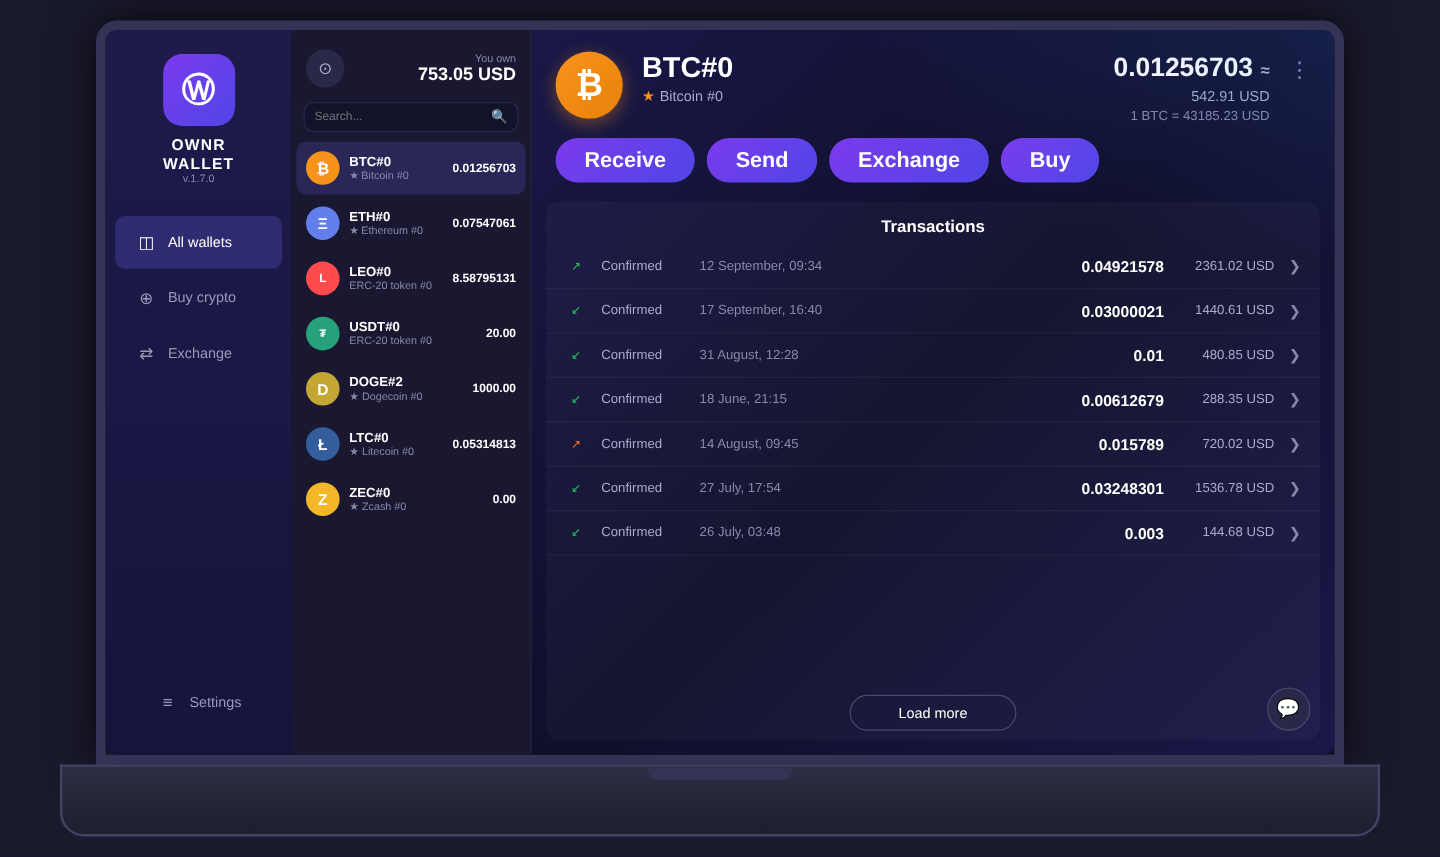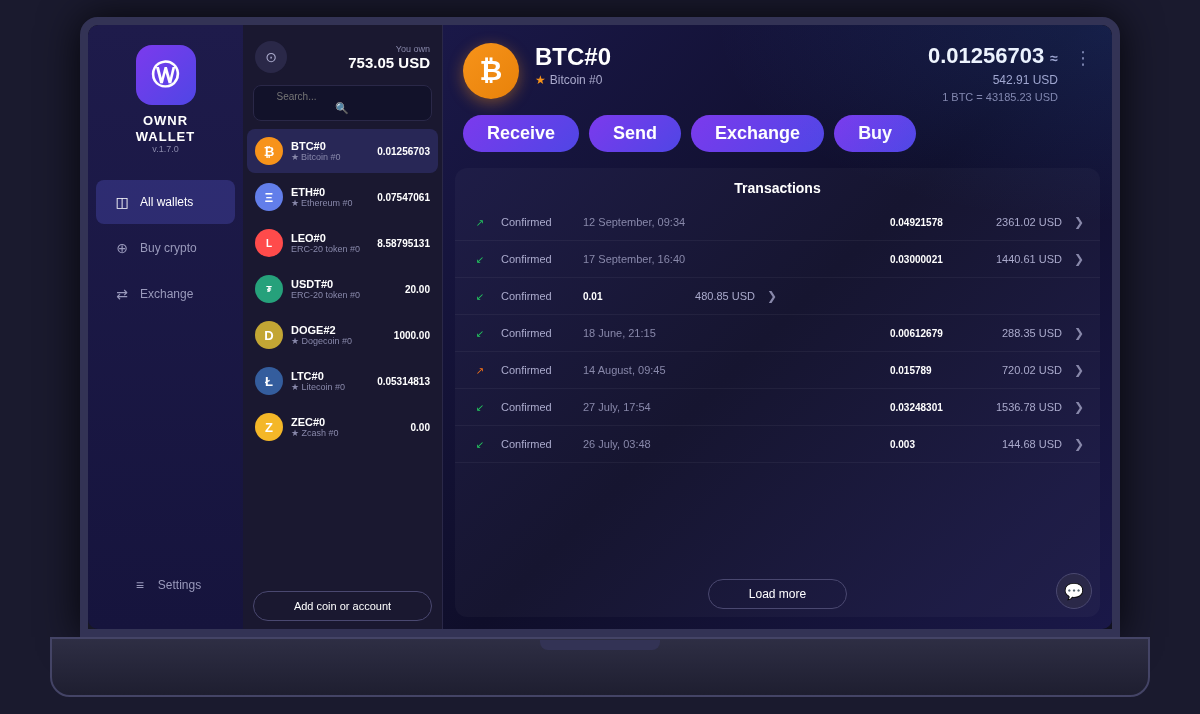--- a/index.html
+++ b/index.html
@@ -178,21 +178,20 @@
     }
 
     .search-bar {
       margin: 4px 10px 8px;
       background: #12122a;
       border: 1px solid #2a2848;
       border-radius: 8px;
       display: flex;
       align-items: center;
       padding: 5px 8px;
-      flex-direction: column;
     }
 
     .search-input {
       background: transparent;
       border: none;
       outline: none;
       color: #8888aa;
       font-size: 10px;
       flex: 1;
     }
@@ -446,23 +445,24 @@
       flex-shrink: 0;
     }
 
     .tx-date {
       font-size: 11px;
       color: #8888aa;
       flex: 1;
     }
 
     .tx-amount-crypto {
-      font-size: 10px;
+      font-size: 13px;
       font-weight: 600;
       color: white;
+      text-align: right;
       min-width: 80px;
     }
 
     .tx-amount-usd {
       font-size: 11px;
       color: #aaaacc;
       text-align: right;
       min-width: 80px;
     }
 
@@ -622,21 +622,20 @@
           <div class="coin-item">
             <div class="coin-icon zec-icon">Z</div>
             <div class="coin-info">
               <div class="coin-name">ZEC#0</div>
               <div class="coin-subname">★ Zcash #0</div>
             </div>
             <div class="coin-amount">0.00</div>
           </div>
         </div>
 
-        <button class="add-coin-btn">Add coin or account</button>
       </div>
 
       <div class="main-panel">
 
         <div class="coin-header">
           <div class="btc-logo">₿</div>
           <div class="coin-header-info">
             <div class="coin-header-title">
               <span>BTC#0</span>
             </div>
@@ -681,20 +680,21 @@
               <span class="tx-status">Confirmed</span>
               <span class="tx-date">17 September, 16:40</span>
               <span class="tx-amount-crypto">0.03000021</span>
               <span class="tx-amount-usd">1440.61 USD</span>
               <span class="tx-chevron">❯</span>
             </div>
 
             <div class="tx-row">
               <span class="tx-arrow incoming">↙</span>
               <span class="tx-status">Confirmed</span>
+              <span class="tx-date">31 August, 12:28</span>
               <span class="tx-amount-crypto">0.01</span>
               <span class="tx-amount-usd">480.85 USD</span>
               <span class="tx-chevron">❯</span>
             </div>
 
             <div class="tx-row">
               <span class="tx-arrow incoming">↙</span>
               <span class="tx-status">Confirmed</span>
               <span class="tx-date">18 June, 21:15</span>
               <span class="tx-amount-crypto">0.00612679</span>

